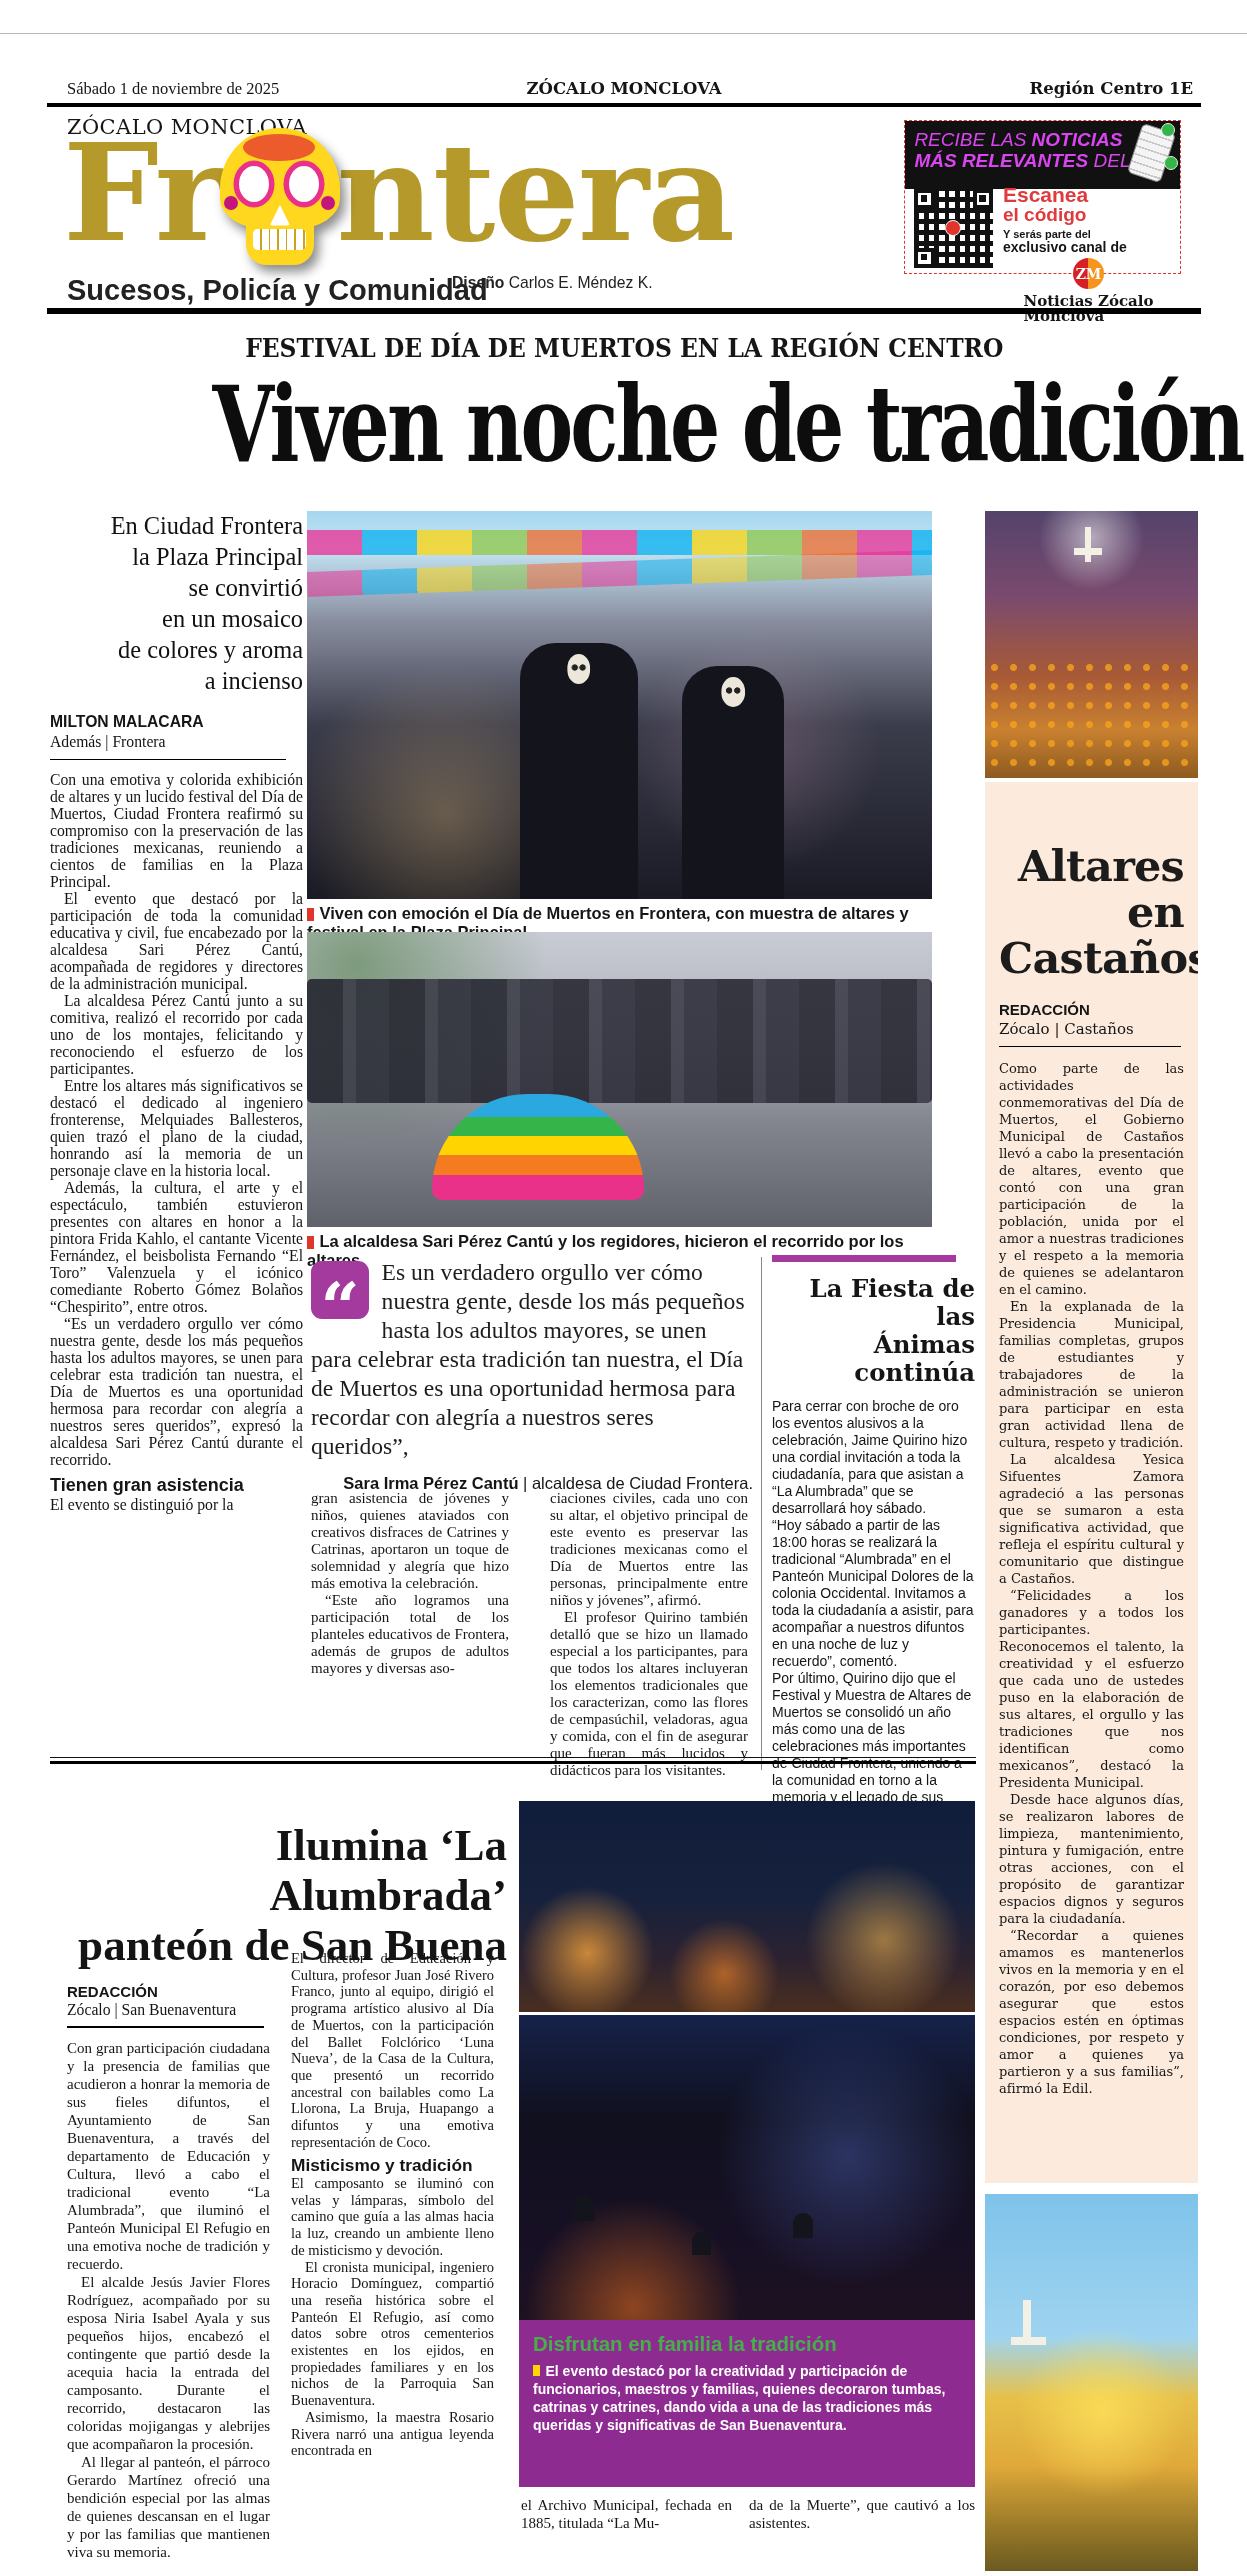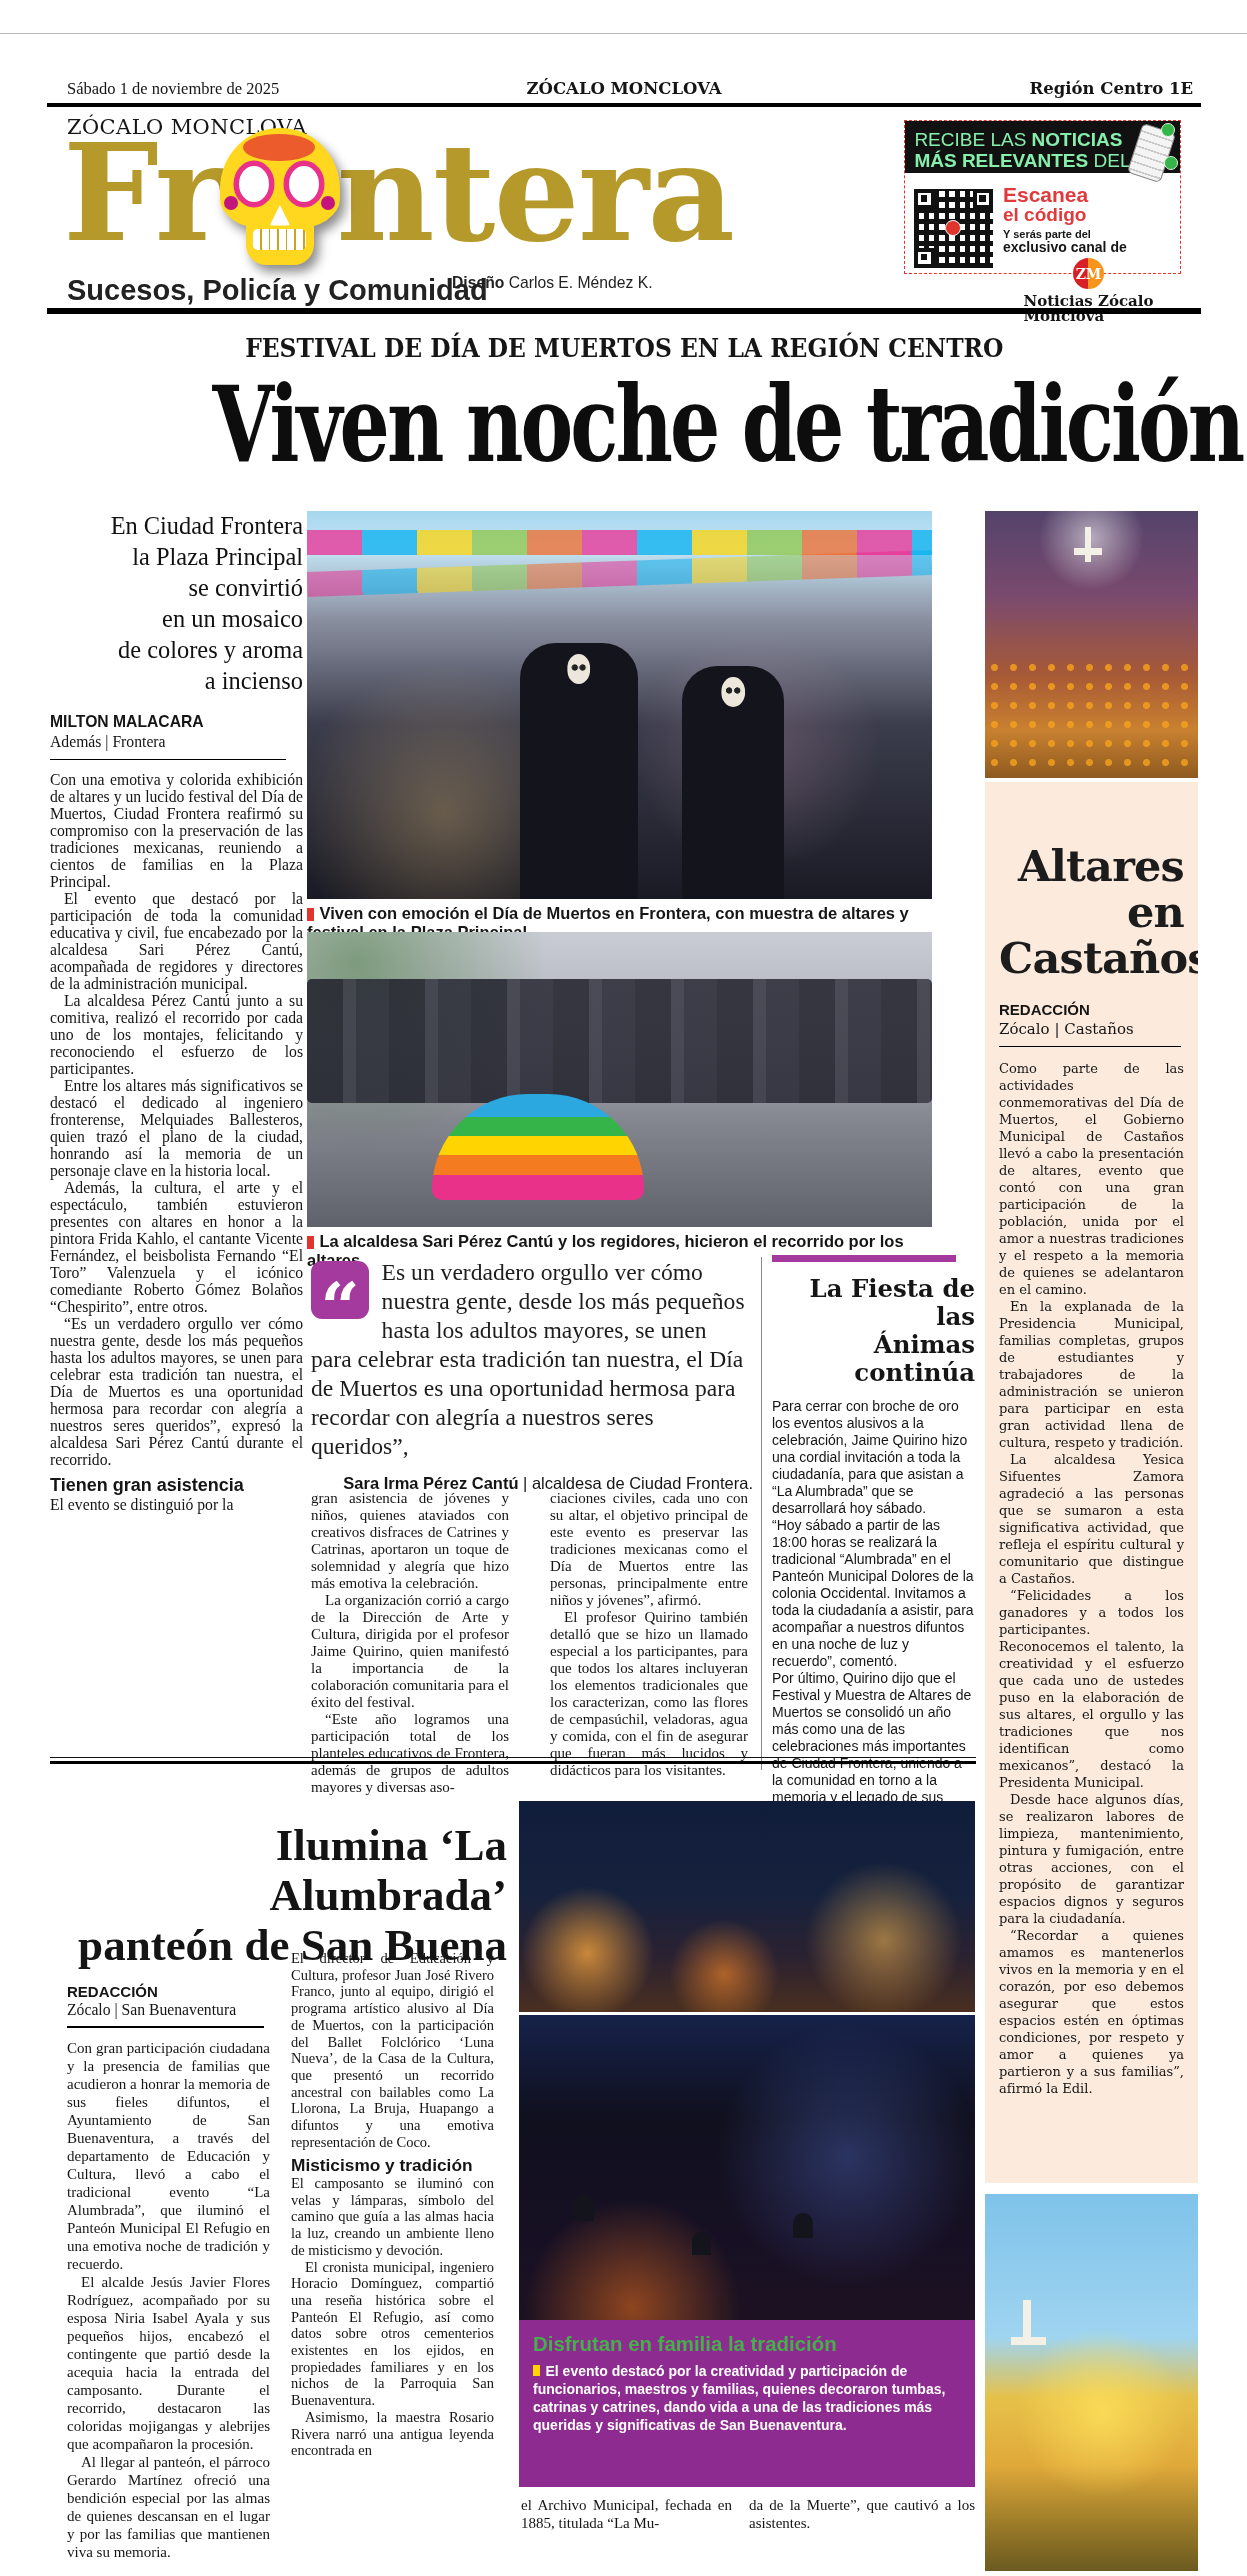--- a/index.html
+++ b/index.html
@@ -45,22 +45,22 @@
   .skull-teeth{position:absolute;left:33px;top:101px;width:53px;height:20.4px;background:
                repeating-linear-gradient(90deg,#fff 0 7px,#caa41a 7px 8.6px);border-radius:4.7px;}
   .skull-cheek{position:absolute;top:68px;width:14px;height:14px;background:#c4157e;border-radius:50%;}
   .skull-cheek.l{left:4.7px;} .skull-cheek.r{left:101px;}
   #tagline{left:67px;top:266px;font-family:"Liberation Sans",sans-serif;font-weight:bold;font-size:29px;color:#222;margin-top:8px;}
   #design-credit{left:452px;top:274px;font-family:"Liberation Sans",sans-serif;font-size:15.7px;color:#222;}
   #design-credit b{font-weight:bold;}
 
   
   #promo{left:904px;top:120px;width:277px;height:154px;border:1.6px dashed var(--red);background:#fff;}
-  #promo-top{position:absolute;left:0;top:0;right:0;height:52px;background:#111;color:#86efac;
-             font-family:"Liberation Sans",sans-serif;padding:7.9px 9.4px 0 9.4px;font-size:19px;line-height:21px;}
+  #promo-top{position:absolute;left:0;top:0;right:0;height:68px;background:#111;color:#d946ef;
+             font-family:"Liberation Sans",sans-serif;padding:7.9px 9.4px 0 9.4px;font-size:19px;line-height:21px;font-style:italic;}
   #promo-top .lt{font-weight:normal;} #promo-top b{font-weight:bold;}
   #phone-icon{position:absolute;right:11px;top:6.3px;width:35px;height:52px;background:#f4f4f4;border:1.6px solid #888;
               border-radius:5.5px;transform:rotate(18deg);
               background-image:repeating-linear-gradient(180deg,transparent 0 6.3px,#c9c9c9 6.3px 7.9px);}
   .wa-dot{position:absolute;width:14px;height:14px;border-radius:50%;background:#35b44a;border:1.6px solid #dff3df;}
   #promo-qr{position:absolute;left:9.4px;top:68px;width:79px;height:79px;background:#fff;
     background-image:
       repeating-linear-gradient(90deg,#111 0 4.7px,transparent 4.7px 10.2px),
       repeating-linear-gradient(0deg,#111 0 4.7px,transparent 4.7px 11px);
     background-size:100% 100%;}
@@ -297,21 +297,20 @@
 </div>
 
 <div class="abs" id="quote-block">
   <div id="quote-icon">“</div>
   <div id="quote-text">Es un verdadero orgullo ver cómo nuestra gente, desde los más pequeños hasta los adultos mayores, se unen para celebrar esta tradición tan nuestra, el Día de Muertos es una oportunidad hermosa para recordar con alegría a nuestros seres queridos”,</div>
   <div id="quote-attrib"><span class="qa-name">Sara Irma Pérez Cantú</span><span> | </span><span>alcaldesa de Ciudad Frontera.</span></div>
 </div>
 
 <div class="abs body-copy justify" id="cont-a">
     <p>gran asistencia de jóvenes y niños, quienes ataviados con creativos disfraces de Catrines y Catrinas, aportaron un toque de solemnidad y alegría que hizo más emotiva la celebración.</p>
-    <p>La organización corrió a cargo de la Dirección de Arte y Cultura, dirigida por el profesor Jaime Quirino, quien manifestó la importancia de la colaboración comunitaria para el éxito del festival.</p>
     <p>“Este año logramos una participación total de los planteles educativos de Frontera, además de grupos de adultos mayores y diversas aso-</p>
   </div>
 <div class="abs body-copy justify" id="cont-b">
     <p>ciaciones civiles, cada uno con su altar, el objetivo principal de este evento es preservar las tradiciones mexicanas como el Día de Muertos entre las personas, principalmente entre niños y jóvenes”, afirmó.</p>
     <p>El profesor Quirino también detalló que se hizo un llamado especial a los participantes, para que todos los altares incluyeran los elementos tradicionales que los caracterizan, como las flores de cempasúchil, veladoras, agua y comida, con el fin de asegurar que fueran más lucidos y didácticos para los visitantes.</p>
   </div>
 <div class="abs" id="v-divider"></div>
 
 <div class="abs" id="animas">
   <div id="animas-bar"></div>

